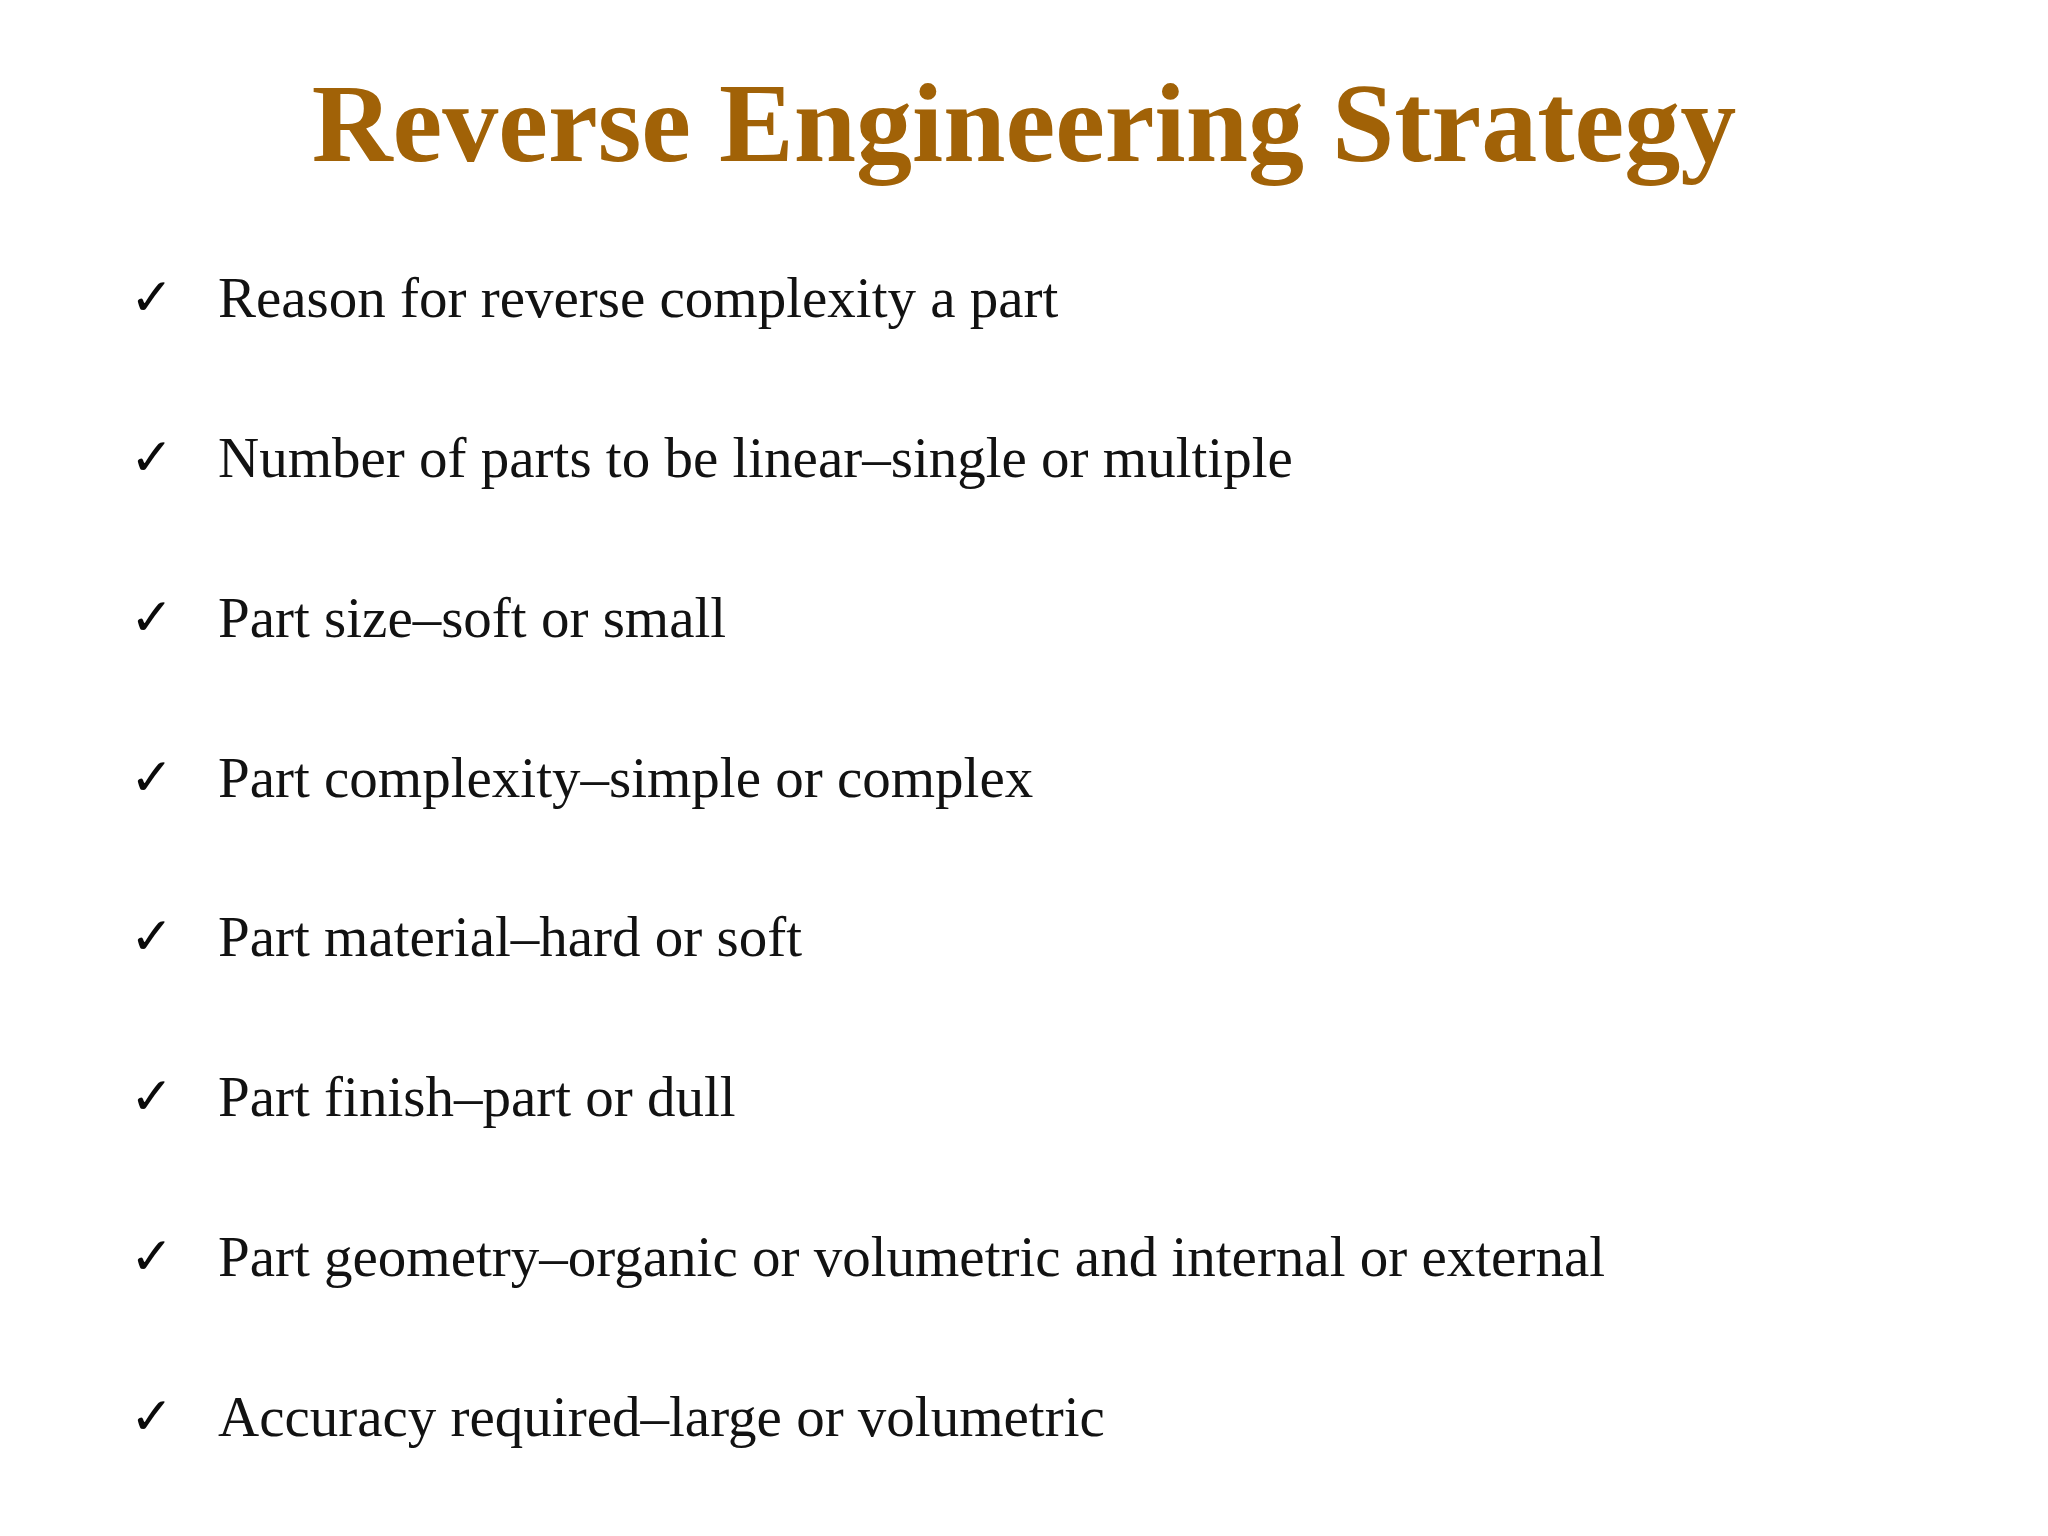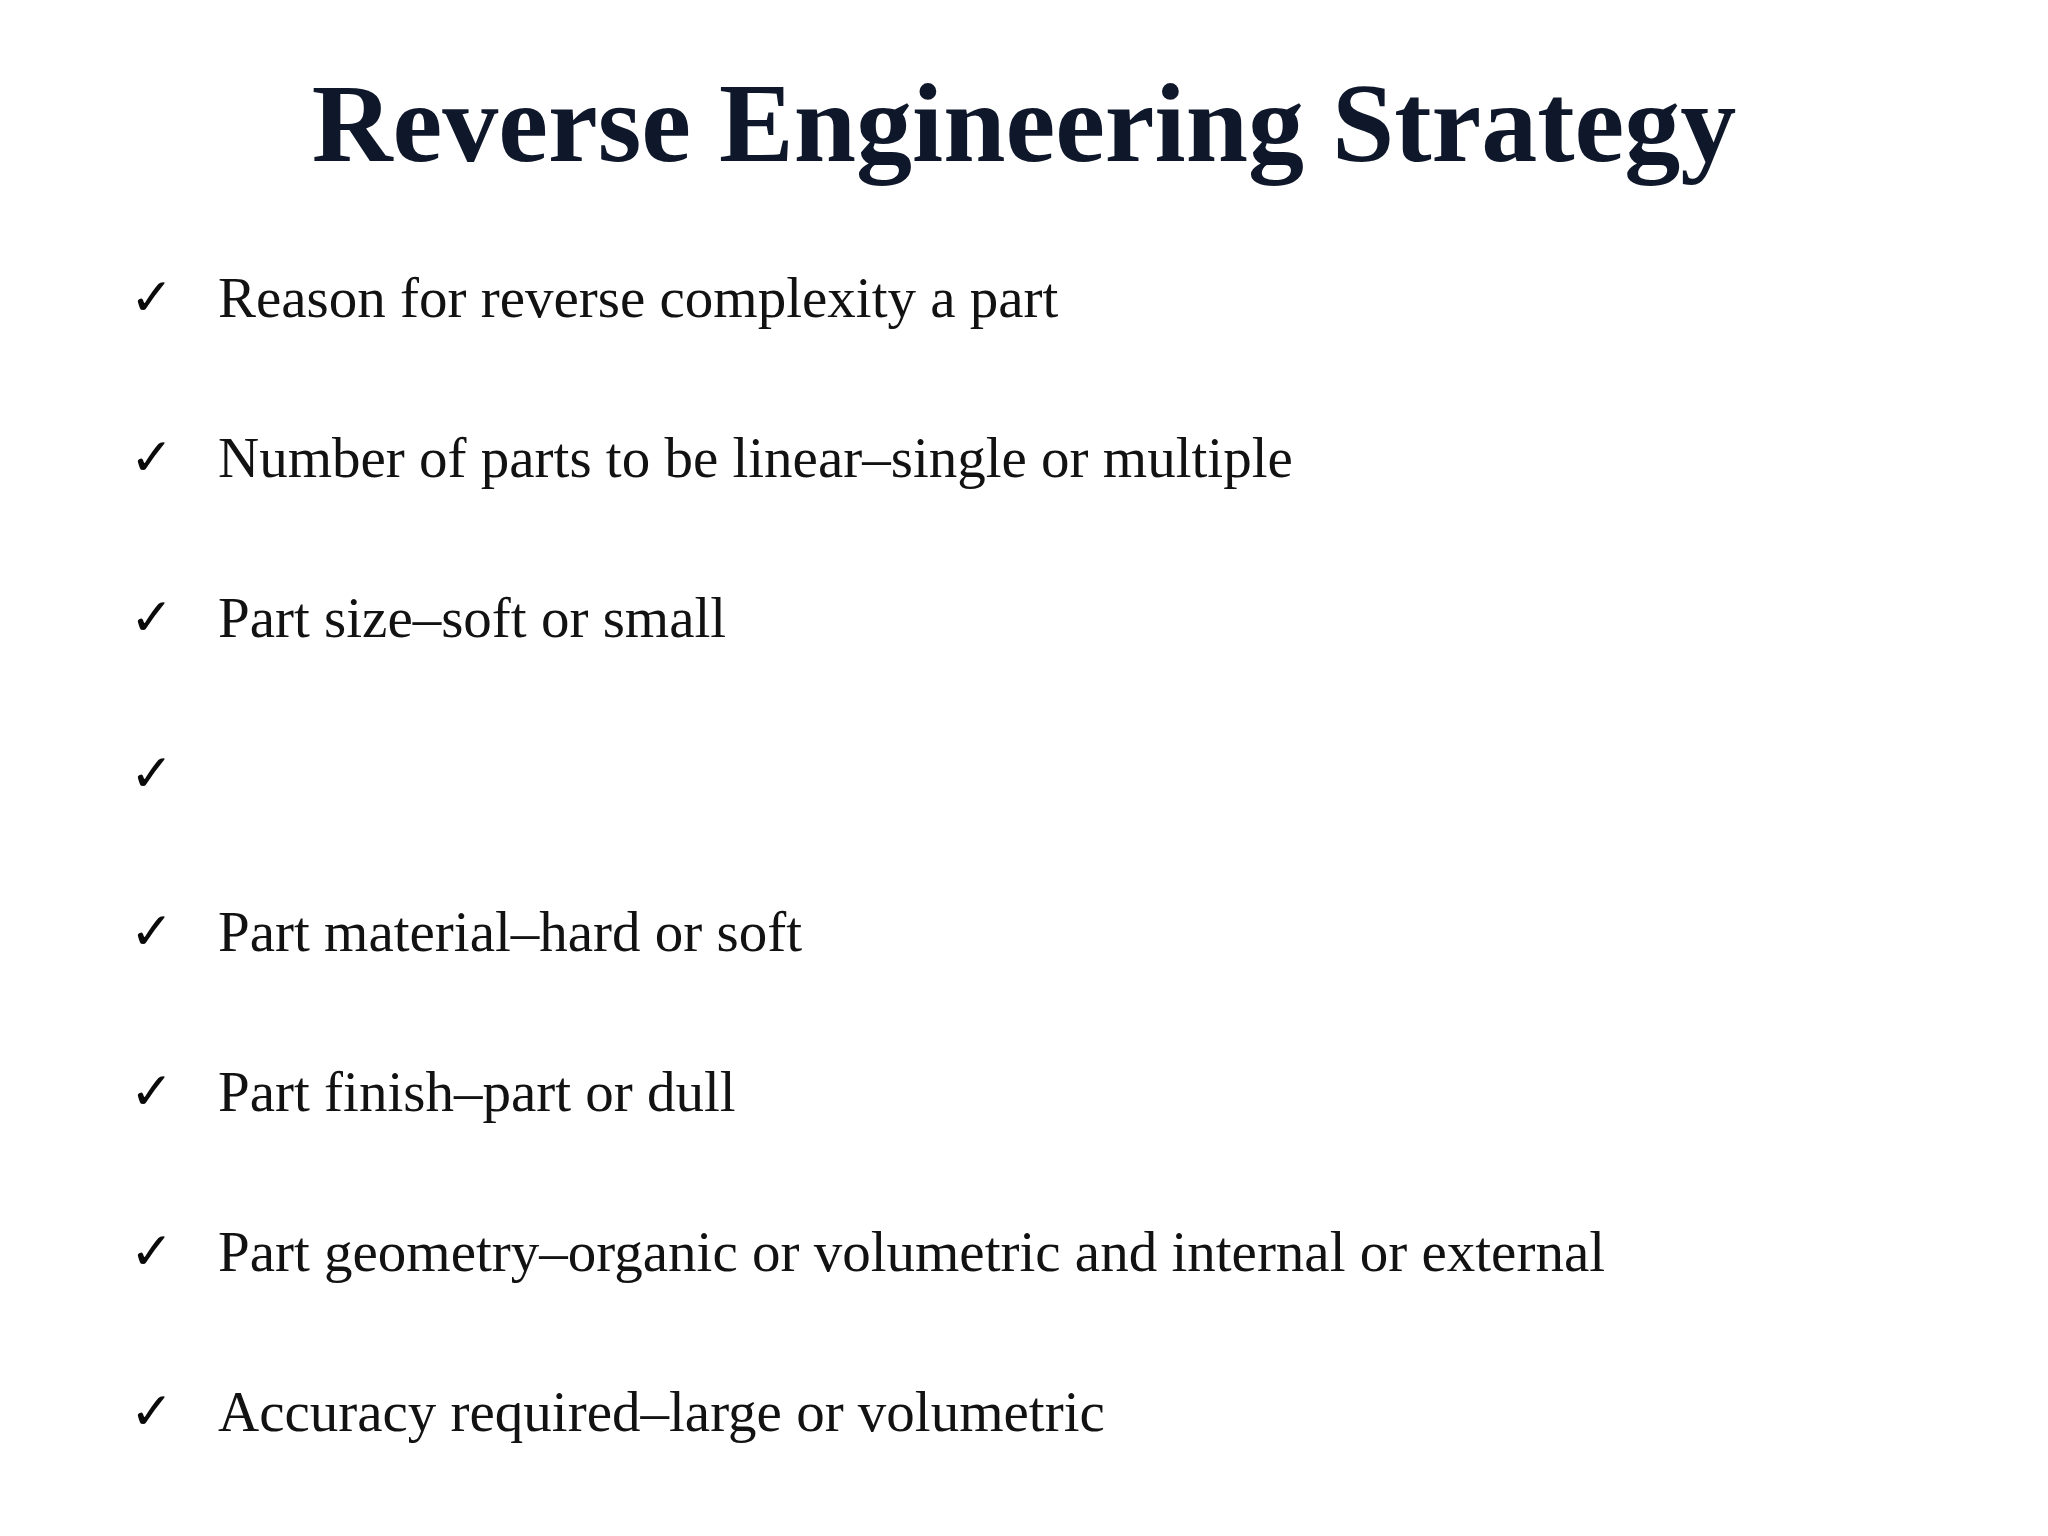--- a/index.html
+++ b/index.html
@@ -16,21 +16,21 @@
     overflow: hidden;
   }
   .slide-title {
     margin: 0;
     padding-top: 62px;
     text-align: center;
     font-size: 112px;
     line-height: 1.1;
     font-weight: bold;
     letter-spacing: 0px;
-    color: #0f172a;
+    color: #a16207;
   }
   .checklist {
     position: absolute;
     left: 130px;
     top: 268px;
     right: 60px;
     list-style: none;
     margin: 0;
     padding: 0;
   }
@@ -73,20 +73,21 @@
       <span class="item-label">Number of parts to be linear–single or multiple</span>
     </li>
 
     <li class="checklist-item">
       <span class="check">✓</span>
       <span class="item-label">Part size–soft or small</span>
     </li>
 
     <li class="checklist-item">
       <span class="check">✓</span>
+      <span class="item-label">Part complexity–simple or complex</span>
     </li>
 
     <li class="checklist-item">
       <span class="check">✓</span>
       <span class="item-label">Part material–hard or soft</span>
     </li>
 
     <li class="checklist-item">
       <span class="check">✓</span>
       <span class="item-label">Part finish–part or dull</span>

